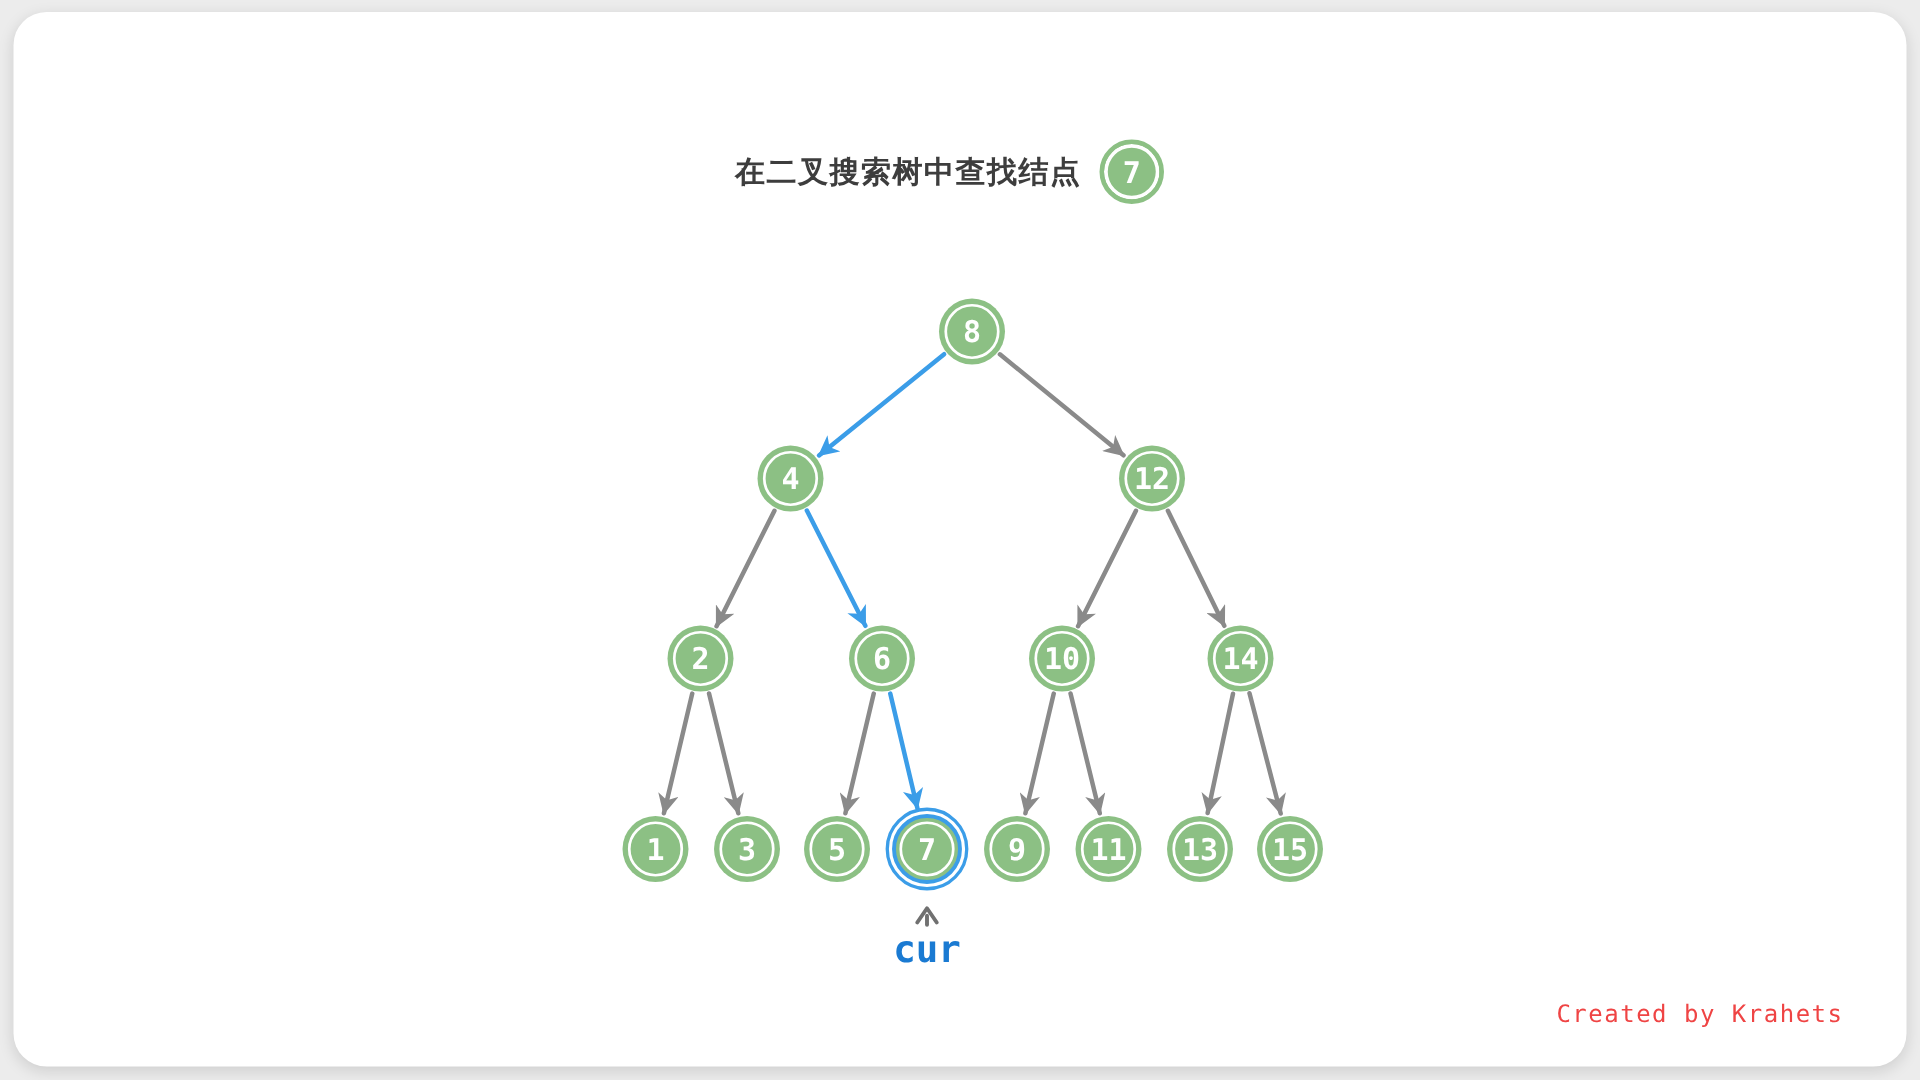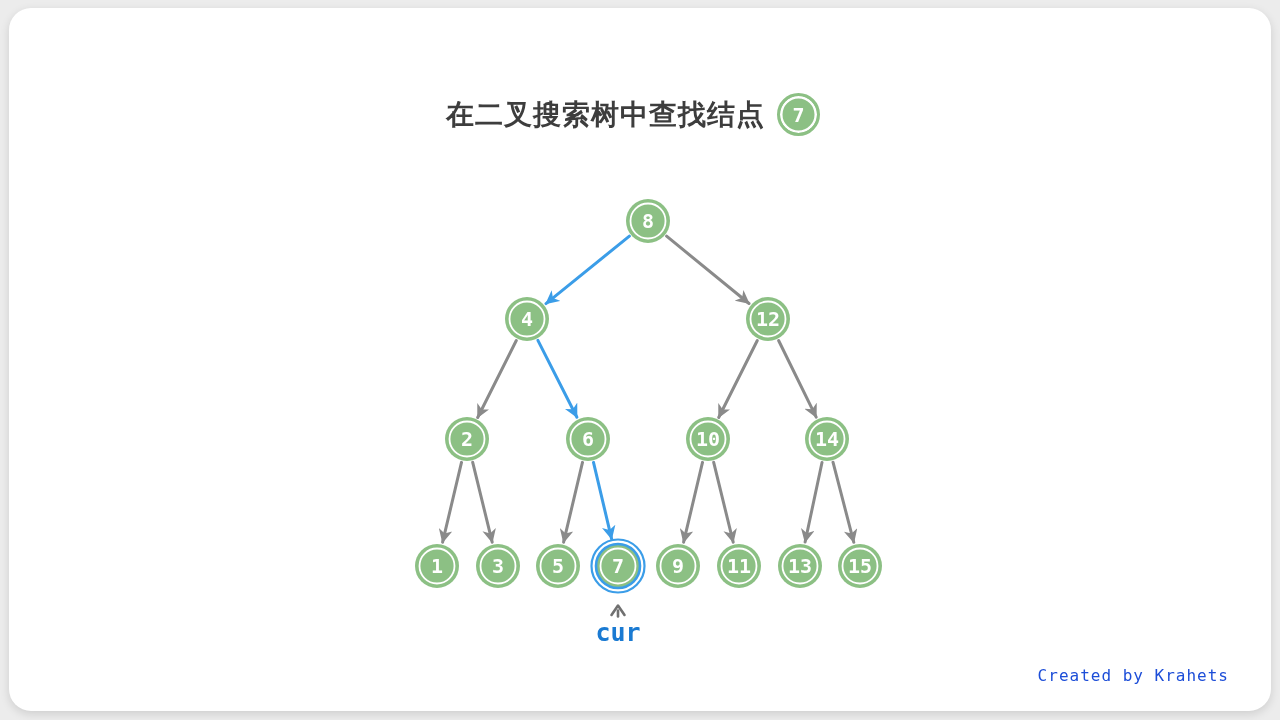--- a/index.html
+++ b/index.html
@@ -20,21 +20,21 @@
   .title-row{
     position:absolute;
     left:0; right:0; top:85px;
     display:flex;
     justify-content:center;
     align-items:center;
     gap:12px;
     transform:translateX(-7px);
   }
   .title-text{
-    font-size:28px;
+    font-size:20px;
     font-weight:bold;
     color:#3d3d3d;
     letter-spacing:1px;
   }
   .title-badge{
     width:37px;height:37px;
     border-radius:50%;
     background:#8cc084;
     border:3px solid #8cc084;
     box-shadow:inset 0 0 0 2.5px #ffffff;
@@ -69,21 +69,21 @@
     font-family:"DejaVu Sans Mono", monospace;
     font-weight:bold;
     font-size:25px;
     text-anchor:middle;
   }
   .footer-credit{
     position:absolute;
     right:42px; bottom:26px;
     font-family:"DejaVu Sans Mono", monospace;
     font-size:16px;
-    color:#1d4ed8;
+    color:#ef4444;
     letter-spacing:1px;
   }
 </style>
 </head>
 <body>
 
 <div class="card">
 
   <div class="title-row">
     <span class="title-text">在二叉搜索树中查找结点</span>

